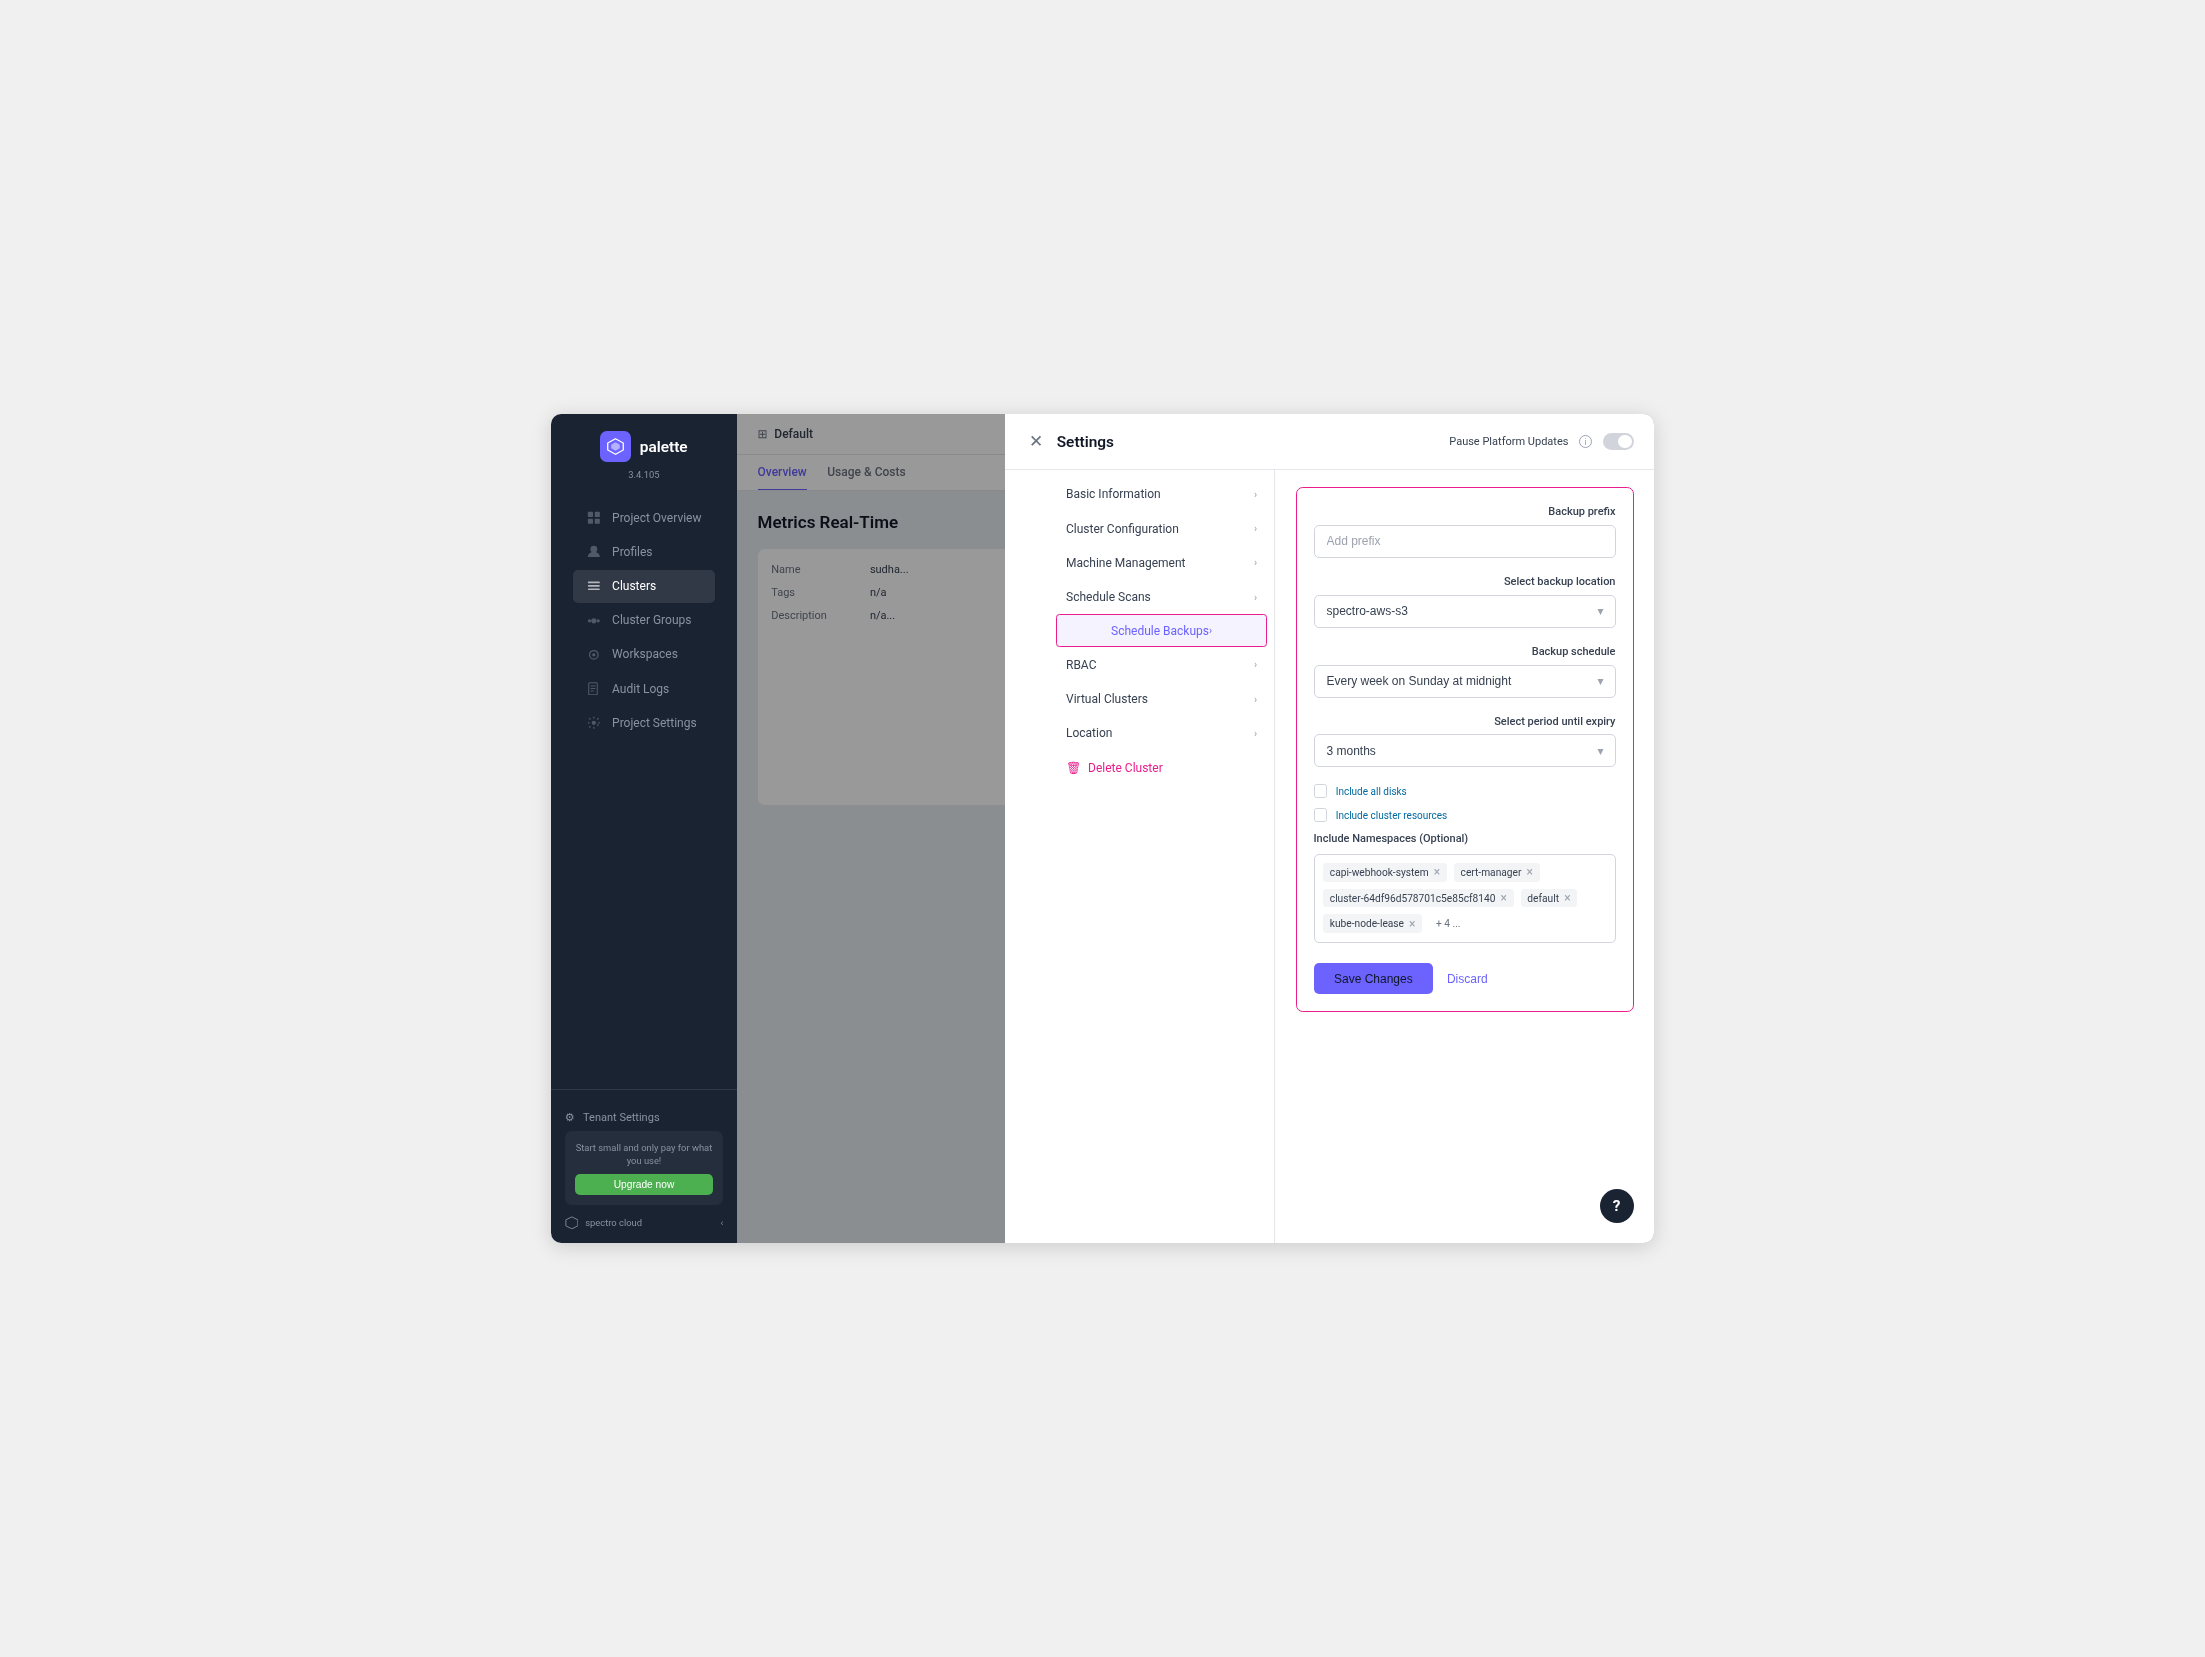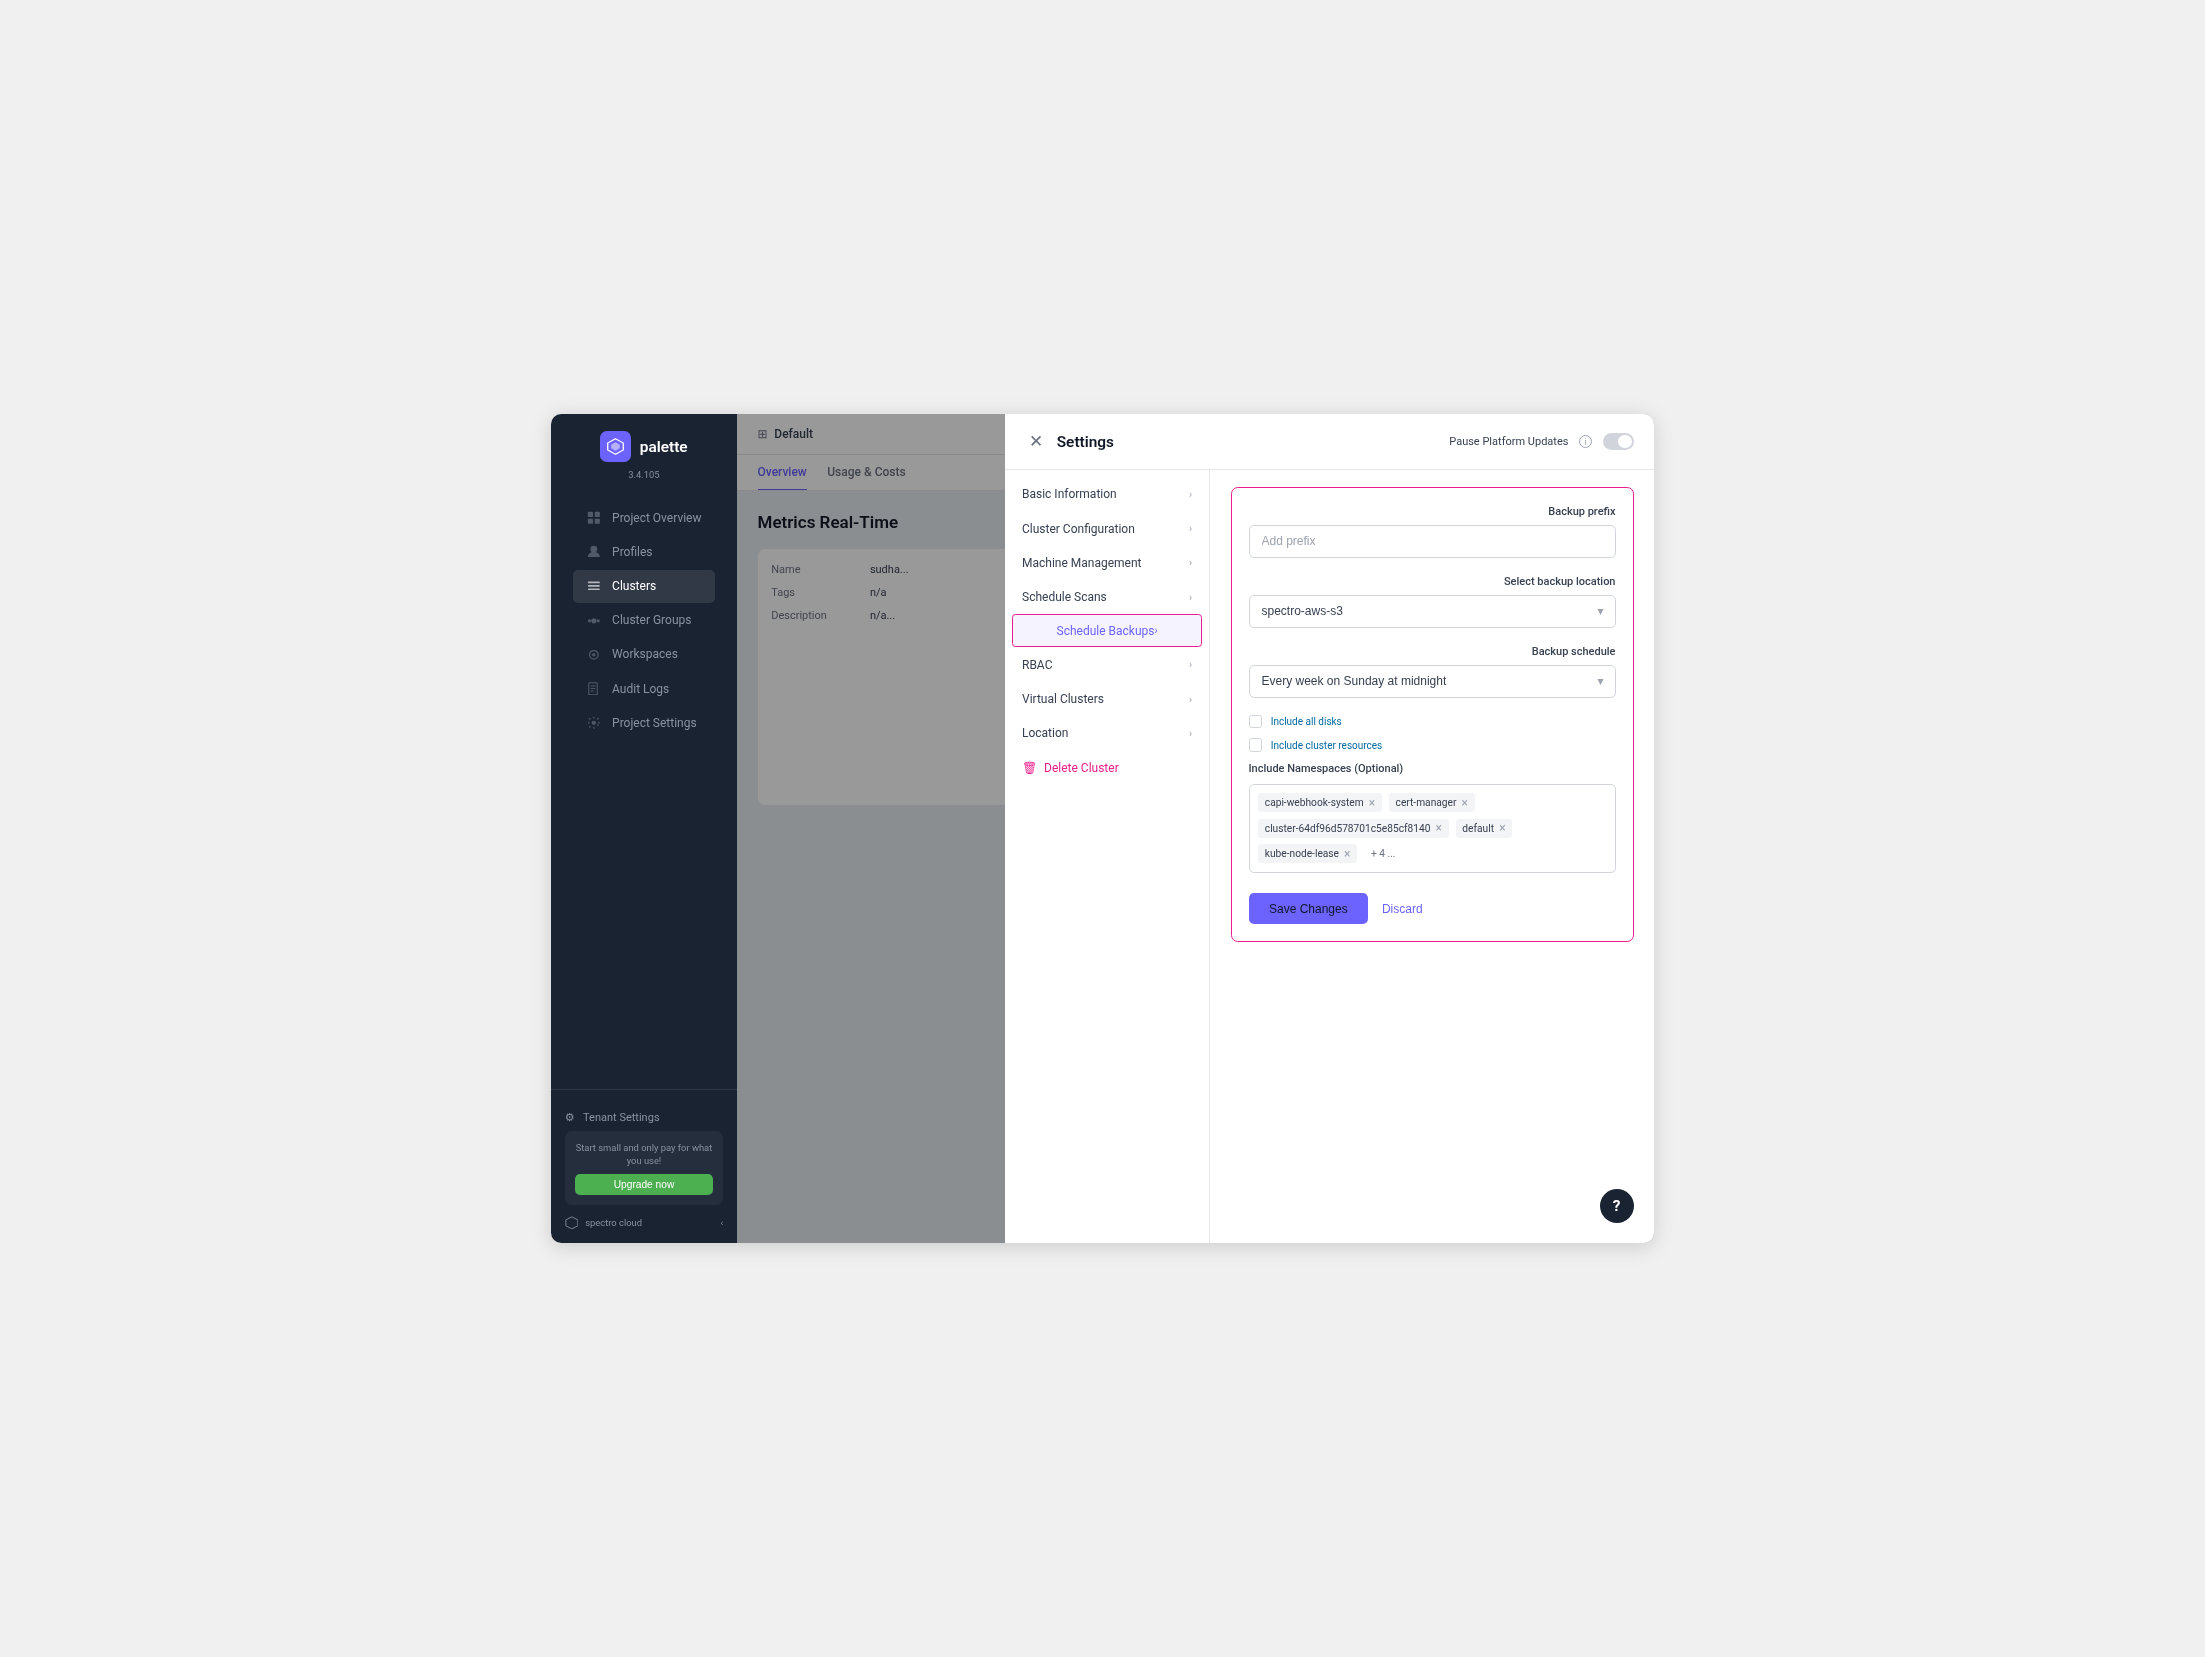--- a/index.html
+++ b/index.html
@@ -326,25 +326,26 @@
     }
 
     .settings-body {
       display: flex;
       flex: 1;
       overflow: hidden;
     }
 
     
     .settings-nav {
-      width: 205px;
+      width: 226px;
       border-right: 0.9px solid #e5e7eb;
       padding: 6.8px 0;
       overflow-y: auto;
       flex-shrink: 0;
+      margin-left: 44px;
     }
 
     .settings-nav-item {
       display: flex;
       align-items: center;
       justify-content: space-between;
       padding: 10.2px 17px;
       cursor: pointer;
       font-size: 12px;
       color: #374151;
@@ -764,20 +765,28 @@
 
               <div class="field-group">
                 <div class="field-label">Backup schedule</div>
                 <div class="select-wrapper">
                   <select class="field-select">
                     <option>Every week on Sunday at midnight</option>
                   </select>
                 </div>
               </div>
 
+              <div class="field-group">
+                <div class="field-label">Select period until expiry</div>
+                <div class="select-wrapper">
+                  <select class="field-select">
+                    <option>3 months</option>
+                  </select>
+                </div>
+              </div>
 
               <div class="checkbox-row">
                 <div class="checkbox"></div>
                 <span class="checkbox-label">Include all disks</span>
               </div>
 
               <div class="checkbox-row">
                 <div class="checkbox"></div>
                 <span class="checkbox-label">Include cluster resources</span>
               </div>

